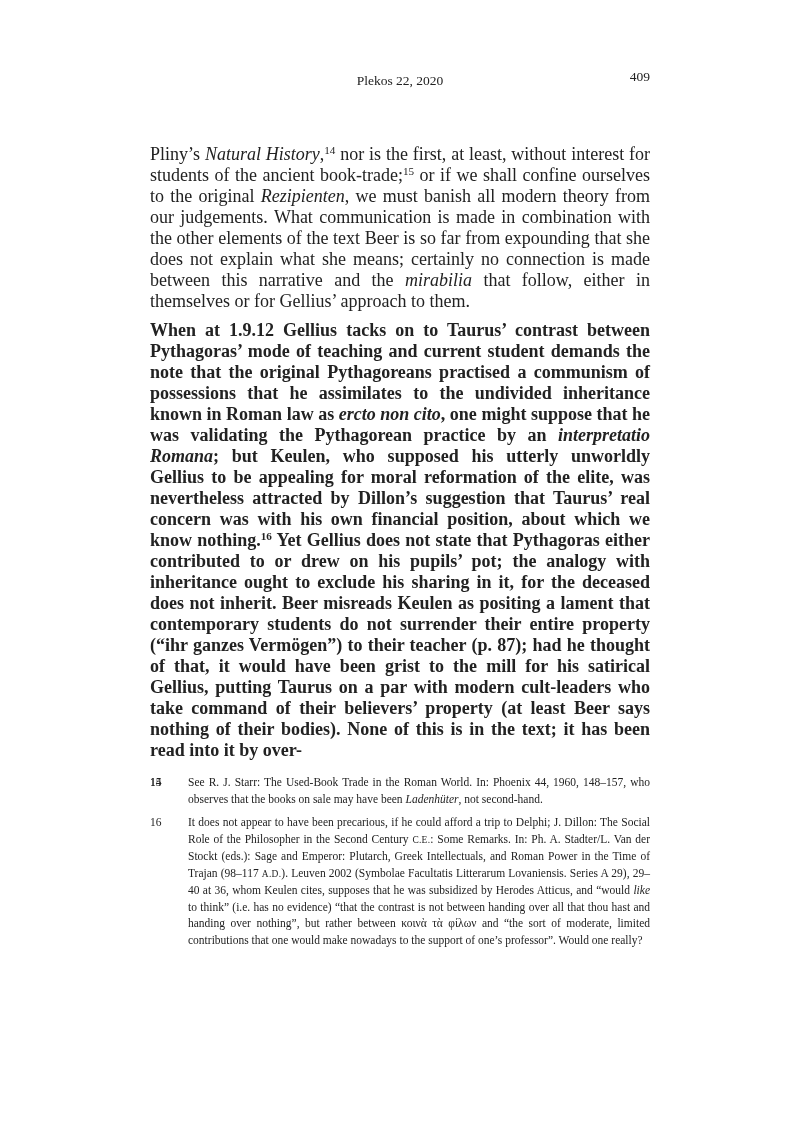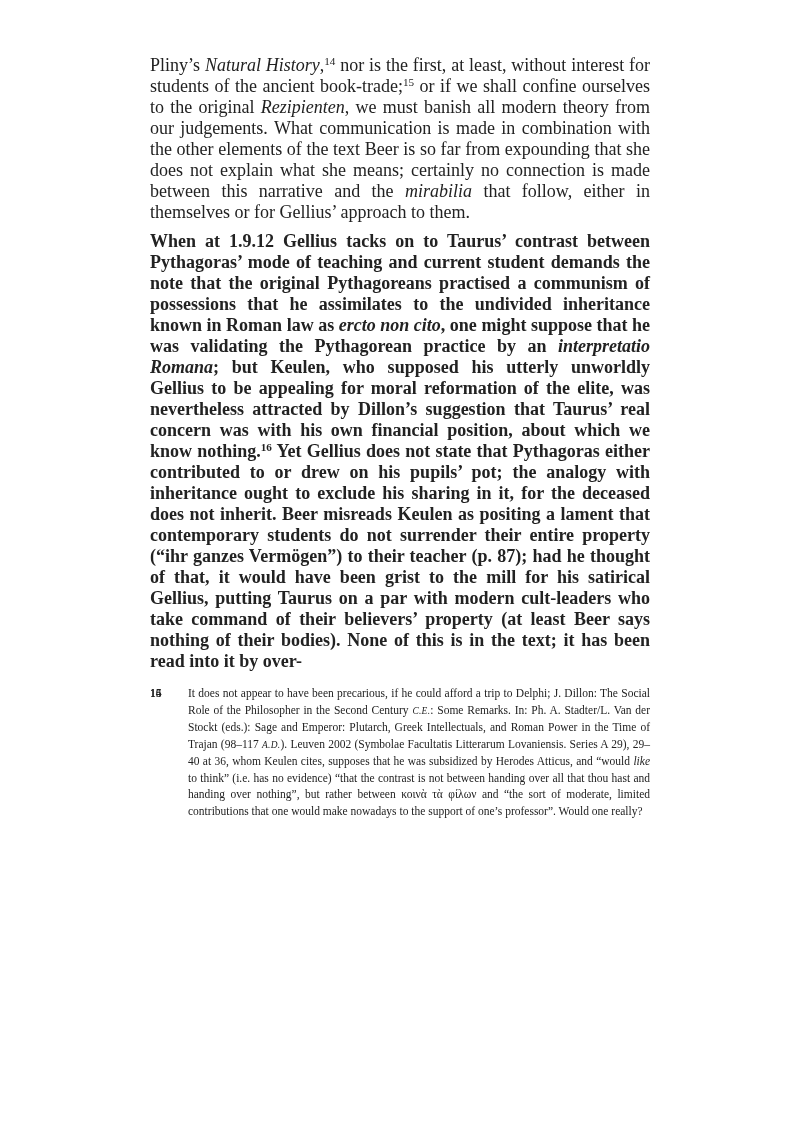--- a/index.html
+++ b/index.html
@@ -53,21 +53,20 @@
     vertical-align: baseline;
     position: relative;
     top: -0.5em;
   }
   .run-i {
     font-style: italic;
   }
   .run-sc {
     font-size: 0.82em;
     letter-spacing: 0.03em;
-    font-style: italic;
   }
   .footnotes {
     margin-top: 13px;
   }
   .footnote {
     position: relative;
     padding-left: 38px;
     font-size: 11.5px;
     line-height: 16.5px;
     text-align: justify;
@@ -80,32 +79,37 @@
     left: 0;
     top: 0;
   }
 </style>
 </head>
 <body>
 
 <div class="page">
   <div class="content">
 
+    <div class="running-header">
+      <span class="journal">Plekos 22, 2020</span>
+      <span class="pagenum">409</span>
+    </div>
 
     <div class="body-text">
       <p class="para"><span>Pliny’s </span><span class="run-i">Natural History</span><span>,</span><sup>14</sup><span> nor is the first, at least, without interest for students of the ancient book-trade;</span><sup>15</sup><span> or if we shall confine ourselves to the original </span><span class="run-i">Rezipienten</span><span>, we must banish all modern theory from our judgements. What communication is made in combination with the other elements of the text Beer is so far from expounding that she does not explain what she means; certainly no connection is made between this narrative and the </span><span class="run-i">mirabilia</span><span> that follow, either in themselves or for Gellius’ approach to them.</span></p>
       <p class="para"><span>When at 1.9.12 Gellius tacks on to Taurus’ contrast between Pythagoras’ mode of teaching and current student demands the note that the original Pythagoreans practised a communism of possessions that he assimilates to the undivided inheritance known in Roman law as </span><span class="run-i">ercto non cito</span><span>, one might suppose that he was validating the Pythagorean practice by an </span><span class="run-i">interpretatio Romana</span><span>; but Keulen, who supposed his utterly unworldly Gellius to be appealing for moral reformation of the elite, was nevertheless attracted by Dillon’s suggestion that Taurus’ real concern was with his own financial position, about which we know nothing.</span><sup>16</sup><span> Yet Gellius does not state that Pythagoras either contributed to or drew on his pupils’ pot; the analogy with inheritance ought to exclude his sharing in it, for the deceased does not inherit. Beer misreads Keulen as positing a lament that contemporary students do not surrender their entire property (“ihr ganzes Vermögen”) to their teacher (p. 87); had he thought of that, it would have been grist to the mill for his satirical Gellius, putting Taurus on a par with modern cult-leaders who take command of their believers’ property (at least Beer says nothing of their bodies). None of this is in the text; it has been read into it by over-</span></p>
     </div>
 
     <div class="footnotes">
       <div class="footnote">
         <span class="fn-num">14</span>
       </div>
       <div class="footnote">
         <span class="fn-num">15</span>
+        <span class="fn-text"><span>See R. J. Starr: The Used-Book Trade in the Roman World. In: Phoenix 44, 1960, 148–157, who observes that the books on sale may have been </span><span class="run-i">Ladenhüter</span><span>, not second-hand.</span></span>
       </div>
       <div class="footnote">
         <span class="fn-num">16</span>
         <span class="fn-text"><span>It does not appear to have been precarious, if he could afford a trip to Delphi; J. Dillon: The Social Role of the Philosopher in the Second Century </span><span class="run-sc">C.E.</span><span>: Some Remarks. In: Ph. A. Stadter/L. Van der Stockt (eds.): Sage and Emperor: Plutarch, Greek Intellectuals, and Roman Power in the Time of Trajan (98–117 </span><span class="run-sc">A.D.</span><span>). Leuven 2002 (Symbolae Facultatis Litterarum Lovaniensis. Series A 29), 29–40 at 36, whom Keulen cites, supposes that he was subsidized by Herodes Atticus, and “would </span><span class="run-i">like</span><span> to think” (i.e. has no evidence) “that the contrast is not between handing over all that thou hast and handing over nothing”, but rather between κοινὰ τὰ φίλων and “the sort of moderate, limited contributions that one would make nowadays to the support of one’s professor”. Would one really?</span></span>
       </div>
     </div>
 
   </div>
 </div>
 

